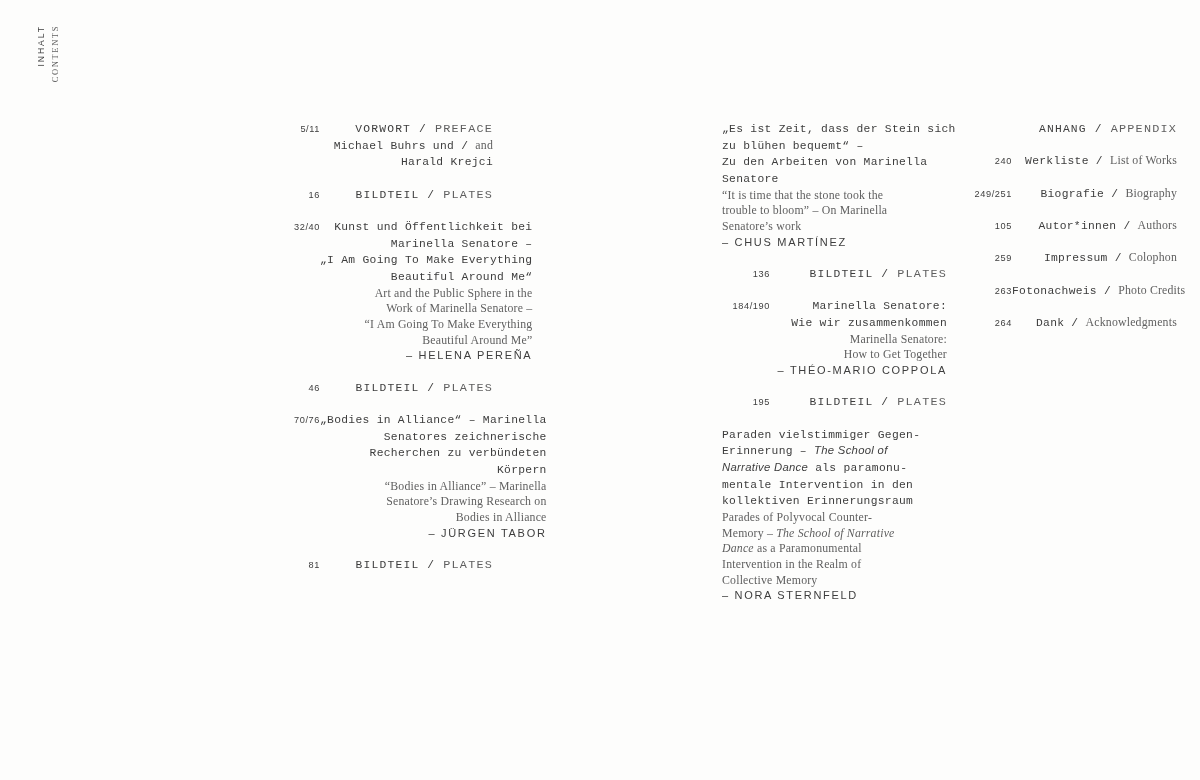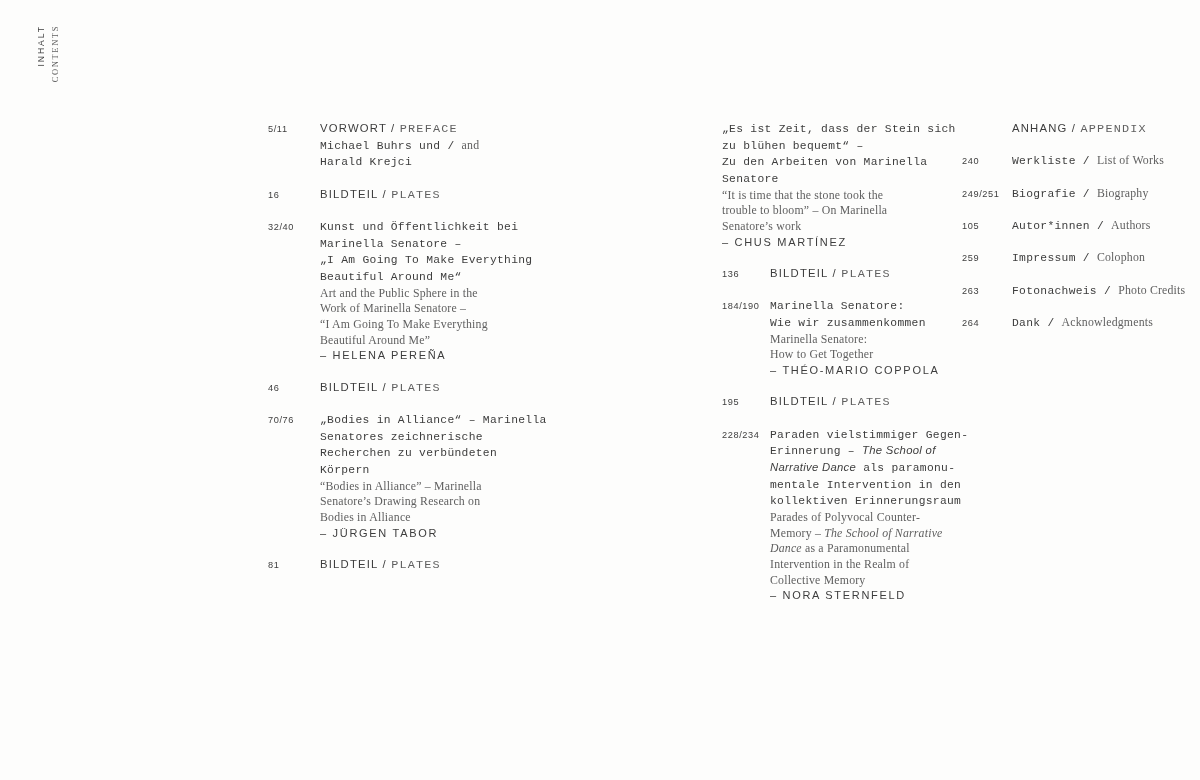--- a/index.html
+++ b/index.html
@@ -46,38 +46,39 @@
   
   .col { position: absolute; top: 121px; }
   .col-1 { left: 268px; width: 225px; --numw: 52px; }
   .col-2 { left: 722px; width: 225px; --numw: 48px; }
   .col-3 { left: 962px; width: 215px; --numw: 50px; }
 
   .entry {
     display: grid;
     grid-template-columns: var(--numw) 1fr;
     margin-bottom: 15.67px;
+    text-align: right;
   }
   .pagenum {
     font-family: "Liberation Sans", sans-serif;
     font-size: 9.2px;
     line-height: 15.67px;
     letter-spacing: 0.6px;
     color: #3d3d3d;
     padding-top: 1px;
   }
   .line {
     white-space: nowrap;
     line-height: 15.67px;
     font-size: 11.3px;
   }
 
   
   .s-de   { font-family: Liberation Mono, monospace; font-size: 11.3px; color: #3d3d3d; letter-spacing: 0.3px; }
-  .s-deL  { font-family: Liberation Sans, sans-serif; font-size: 11.3px; color: #3d3d3d; letter-spacing: 1.2px; }
+  .s-deL  { font-family: Liberation Mono, monospace; font-size: 11.3px; color: #3d3d3d; letter-spacing: 1.2px; }
   .s-dei  { font-family: "Liberation Sans", sans-serif; font-size: 11.3px; color: #3d3d3d; letter-spacing: 0.3px; font-style: italic; }
   .s-en   { font-family: "Liberation Serif", serif; font-size: 11.8px; color: #5f5f5f; letter-spacing: 0.2px; }
   .s-enL  { font-family: Liberation Mono, monospace; font-size: 11.8px; color: #5f5f5f; letter-spacing: 1.2px; }
   .s-eni  { font-family: "Liberation Serif", serif; font-size: 11.8px; color: #5f5f5f; letter-spacing: 0.2px; font-style: italic; }
   .s-author { font-family: "Liberation Sans", sans-serif; font-size: 11px; color: #3d3d3d; letter-spacing: 1.7px; }
 </style>
 </head>
 <body>
 
 <div class="margin-tab">
@@ -169,21 +170,20 @@
         <div class="line"><span class="s-author">– THÉO-MARIO COPPOLA</span></div>
       </div>
     </div>
     <div class="entry">
       <span class="pagenum">195</span>
       <div>
         <div class="line"><span class="s-deL">BILDTEIL / </span><span class="s-enL">PLATES</span></div>
       </div>
     </div>
     <div class="entry">
-      <span class="pagenum">228/234</span>
       <div>
         <div class="line"><span class="s-de">Paraden vielstimmiger Gegen-</span></div>
         <div class="line"><span class="s-de">Erinnerung – </span><span class="s-dei">The School of</span></div>
         <div class="line"><span class="s-dei">Narrative Dance</span><span class="s-de"> als paramonu-</span></div>
         <div class="line"><span class="s-de">mentale Intervention in den</span></div>
         <div class="line"><span class="s-de">kollektiven Erinnerungsraum</span></div>
         <div class="line"><span class="s-en">Parades of Polyvocal Counter-</span></div>
         <div class="line"><span class="s-en">Memory – </span><span class="s-eni">The School of Narrative</span></div>
         <div class="line"><span class="s-eni">Dance</span><span class="s-en"> as a Paramonumental</span></div>
         <div class="line"><span class="s-en">Intervention in the Realm of</span></div>

